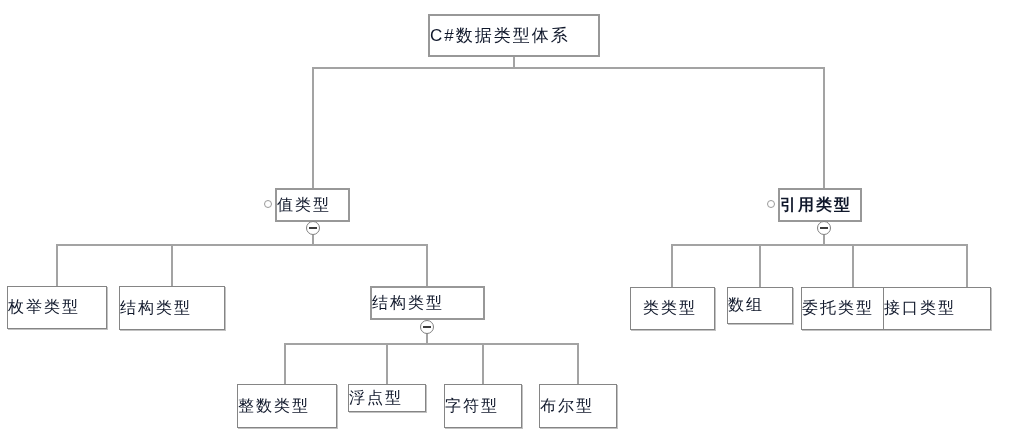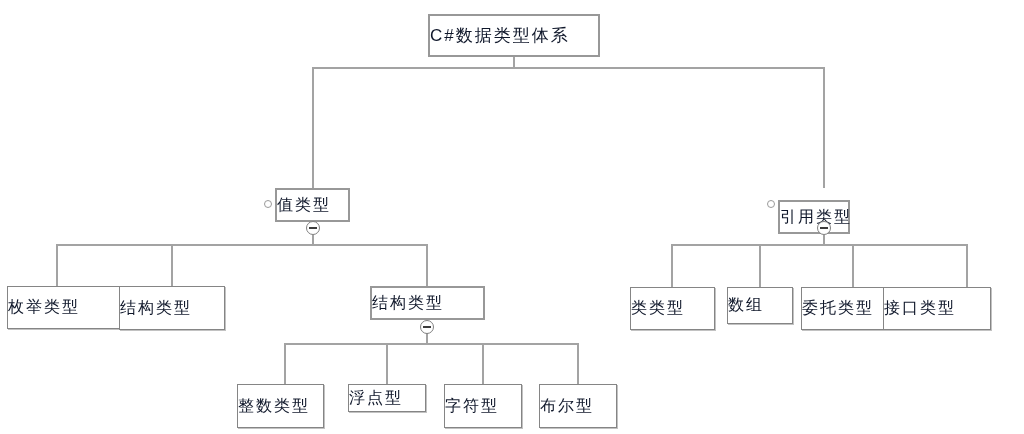--- a/index.html
+++ b/index.html
@@ -98,51 +98,51 @@
   <div class="node root parent" style="left:428px; top:14px; width:172px; height:43px;">
     <span>C#数据类型体系</span>
   </div>
 
   <div class="node parent" style="left:275px; top:188px; width:75px; height:34px;">
     <span>值类型</span>
   </div>
   <div class="dot" style="left:264px; top:200px;"></div>
   <div class="collapse" style="left:306px; top:221px;"></div>
 
-  <div class="node parent" style="left:778px; top:200px; width:72px; height:34px;">
+  <div class="node parent" style="left:778px; top:188px; width:84px; height:34px;font-weight:bold;">
     <span>引用类型</span>
   </div>
   <div class="dot" style="left:767px; top:200px;"></div>
   <div class="collapse" style="left:817px; top:221px;"></div>
 
-  <div class="node" style="left:7px; top:286px; width:113px; height:43px;">
+  <div class="node" style="left:7px; top:286px; width:100px; height:43px;">
     <span>枚举类型</span>
   </div>
   <div class="node" style="left:119px; top:286px; width:106px; height:44px;">
     <span>结构类型</span>
   </div>
   <div class="node parent" style="left:370px; top:286px; width:115px; height:34px;">
     <span>结构类型</span>
   </div>
   <div class="collapse" style="left:420px; top:320px;"></div>
 
-  <div class="node" style="left:237px; top:384px; width:87px; height:44px;">
+  <div class="node" style="left:237px; top:384px; width:100px; height:44px;">
     <span>整数类型</span>
   </div>
   <div class="node" style="left:348px; top:384px; width:78px; height:28px;">
     <span>浮点型</span>
   </div>
   <div class="node" style="left:444px; top:384px; width:78px; height:44px;">
     <span>字符型</span>
   </div>
   <div class="node" style="left:539px; top:384px; width:78px; height:44px;">
     <span>布尔型</span>
   </div>
 
-  <div class="node" style="left:630px; top:287px; width:85px; height:43px;">
+  <div class="node" style="left:630px; top:287px; width:85px; height:43px;padding-left:12px;">
     <span>类类型</span>
   </div>
   <div class="node" style="left:727px; top:287px; width:66px; height:37px;">
     <span>数组</span>
   </div>
   <div class="node" style="left:801px; top:287px; width:104px; height:43px;">
     <span>委托类型</span>
   </div>
   <div class="node" style="left:883px; top:287px; width:108px; height:43px;">
     <span>接口类型</span>

